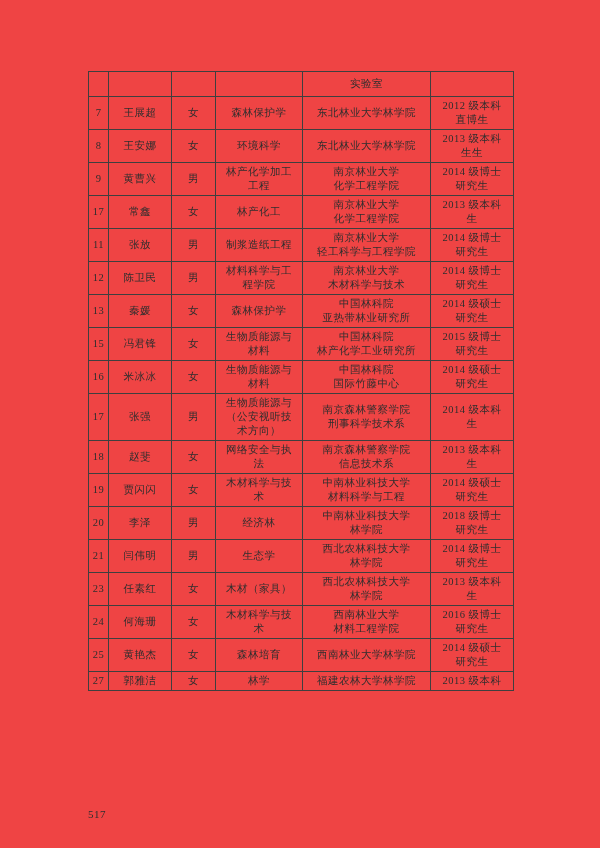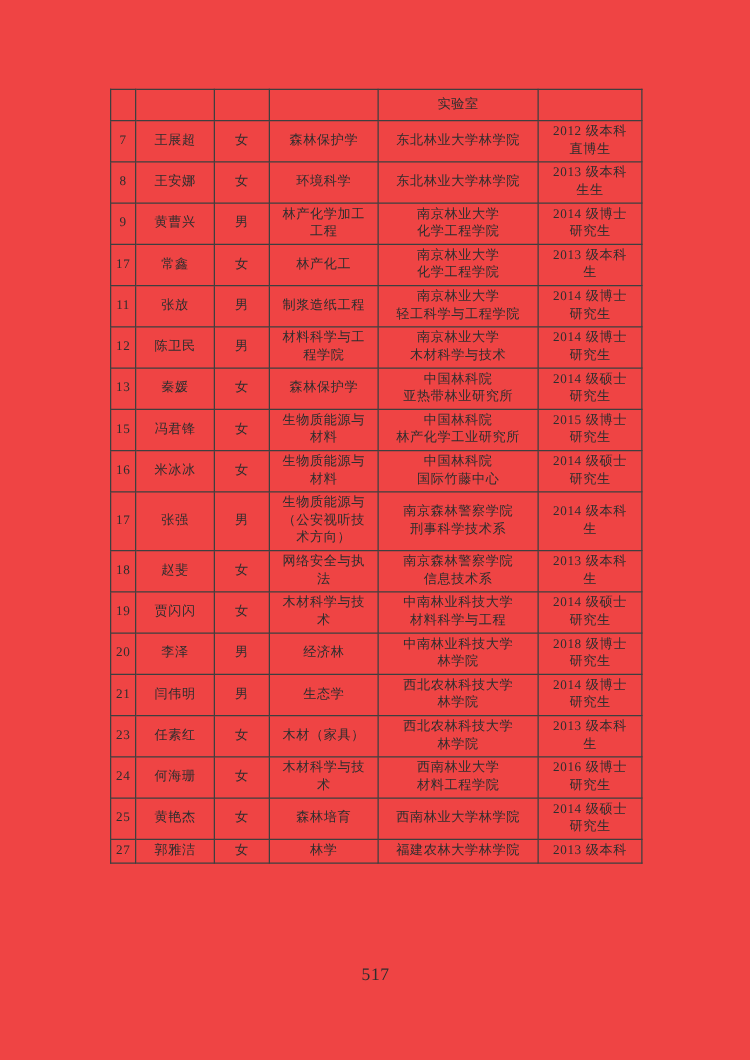--- a/index.html
+++ b/index.html
@@ -39,24 +39,23 @@
     letter-spacing: 0.5px;
     overflow: hidden;
   }
   table.roster thead td {
     height: 22px;
     padding: 1px;
   }
   .page-number {
     position: absolute;
     left: 88px;
-    top: 773px;
+    top: 808px;
     width: 425px;
-    text-align: center;
-    font-size: 14px;
+    font-size: 11px;
     letter-spacing: 0.5px;
     color: #2e2e2e;
   }
 </style>
 </head>
 <body>
 
 <div class="doc-page">
 
   <table class="roster">

